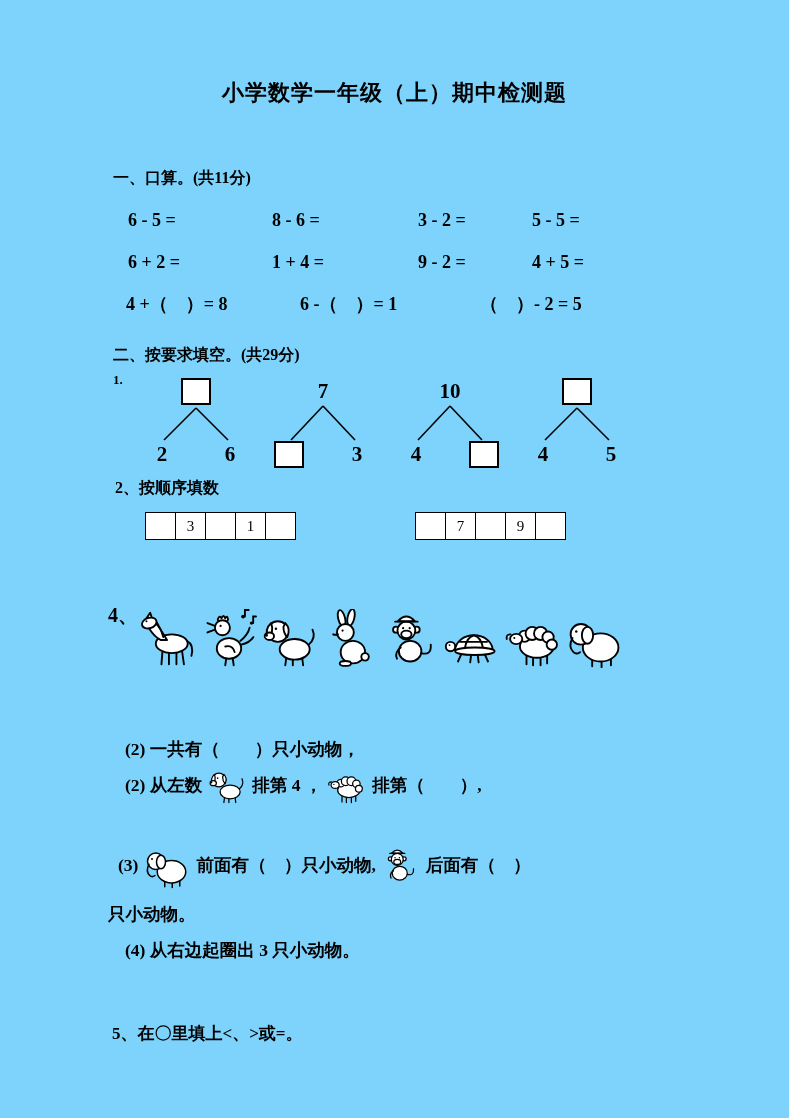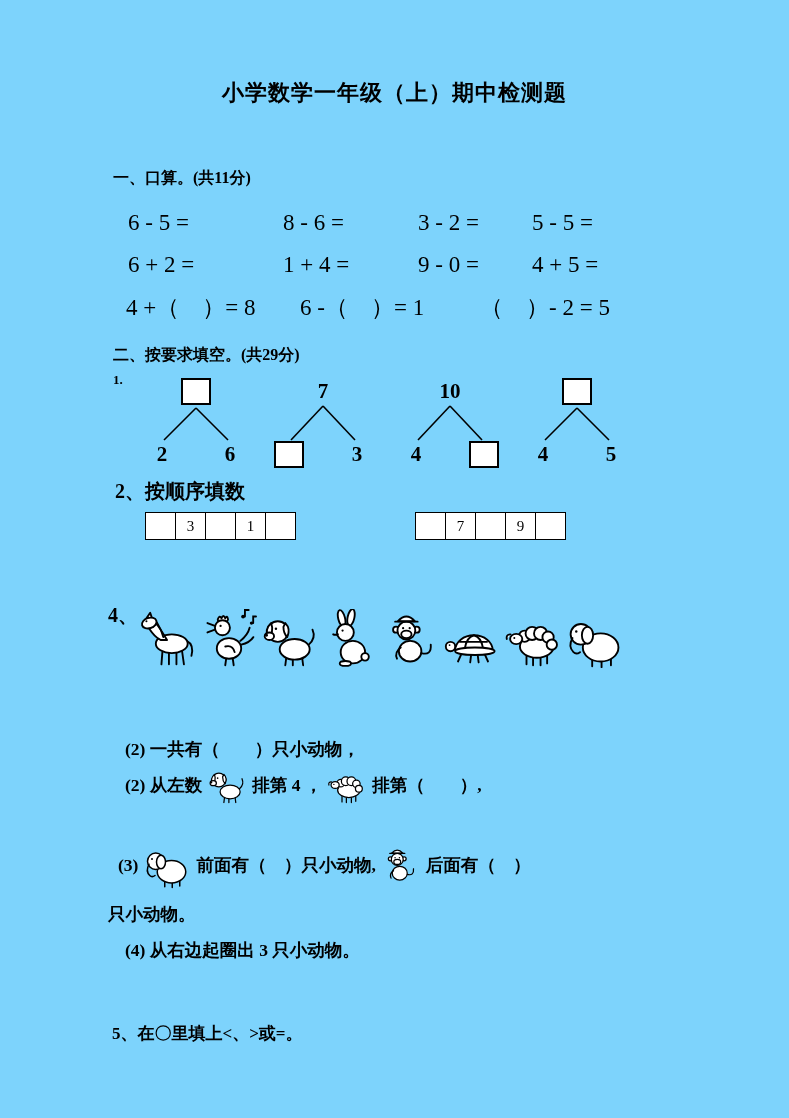--- a/index.html
+++ b/index.html
@@ -10,37 +10,37 @@
     font-family:"Liberation Serif","DejaVu Serif",serif;
   }
   .title {
     position:absolute; top:78px; left:0; width:100%; text-align:center;
     font-size:22px; font-weight:bold; letter-spacing:1px;
   }
   .sec-head { position:absolute; font-size:16px; font-weight:bold; white-space:nowrap; }
   .s1h { top:168px; left:113px; }
   .s2h { top:345px; left:113px; }
 
-  .calc { position:absolute; font-size:23px; font-weight:normal; white-space:nowrap; }
+  .calc { position:absolute; font-size:18px; font-weight:bold; white-space:nowrap; }
   .r1 { top:210px; } .r2 { top:252px; } .r3 { top:292px; }
-  .ca { left:128px; } .cb { left:283px; } .cc { left:418px; } .cd { left:532px; }
+  .ca { left:128px; } .cb { left:272px; } .cc { left:418px; } .cd { left:532px; }
   .ce { left:126px; } .cf { left:300px; } .cg { left:480px; }
 
   .q1-label { position:absolute; top:372px; left:113px; font-size:13px; font-weight:bold; }
   .bonds { position:absolute; top:378px; left:140px; display:flex; gap:15px; }
   .bond { position:relative; width:112px; height:92px; }
   .bond-lines { position:absolute; inset:0; width:100%; height:100%; }
   .bond-lines line { stroke:#000; stroke-width:1.6; }
   .slot-top { position:absolute; top:0; left:0; right:0; display:flex; justify-content:center; }
   .slot-bl  { position:absolute; left:4px;  bottom:2px; width:36px; display:flex; justify-content:center; }
   .slot-br  { position:absolute; right:4px; bottom:2px; width:36px; display:flex; justify-content:center; }
   .abox { width:30px; height:27px; border:2px solid #000; background:#fff; }
   .bnum { font-size:21px; font-weight:bold; line-height:27px; }
 
-  .q2-head { position:absolute; top:478px; left:115px; font-size:20px; font-weight:bold; }
+  .q2-head { position:absolute; top:478px; left:115px; font-size:16px; font-weight:bold; }
   .strip { position:absolute; top:512px; display:flex; }
   .st1 { left:145px; } .st2 { left:415px; }
   .cell {
     width:31px; height:28px; border:1px solid #000; margin-left:-1px;
     text-align:center; font-size:15px; line-height:26px; background:#fff;
   }
   .cell:first-child { margin-left:0; }
 
   .q3 { position:absolute; top:552px; left:105px; font-size:22px; font-weight:bold; white-space:nowrap; }
 
@@ -165,21 +165,21 @@
 
   <div class="sec-head s1h">一、口算。(共11分)</div>
 
   <span class="calc r1 ca">6 - 5 =</span>
   <span class="calc r1 cb">8 - 6 =</span>
   <span class="calc r1 cc">3 - 2 =</span>
   <span class="calc r1 cd">5 - 5 =</span>
 
   <span class="calc r2 ca">6 + 2 =</span>
   <span class="calc r2 cb">1 + 4 =</span>
-  <span class="calc r2 cc">9 - 0 =</span>
+  <span class="calc r2 cc">9 - 2 =</span>
   <span class="calc r2 cd">4 + 5 =</span>
 
   <span class="calc r3 ce">4 +（　）= 8</span>
   <span class="calc r3 cf">6 -（　）= 1</span>
   <span class="calc r3 cg">（　）- 2 = 5</span>
 
   <div class="sec-head s2h">二、按要求填空。(共29分)</div>
 
   <span class="q1-label">1.</span>
 

